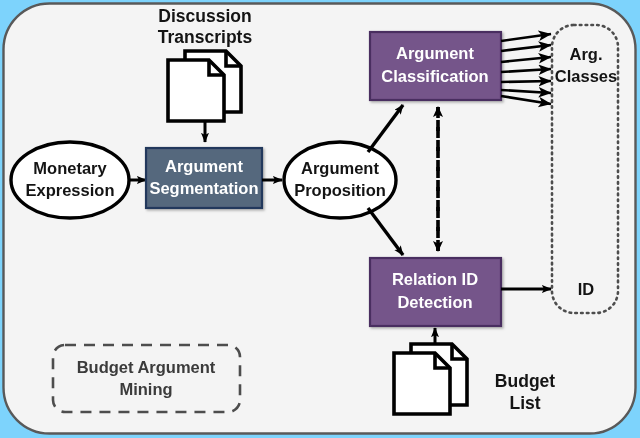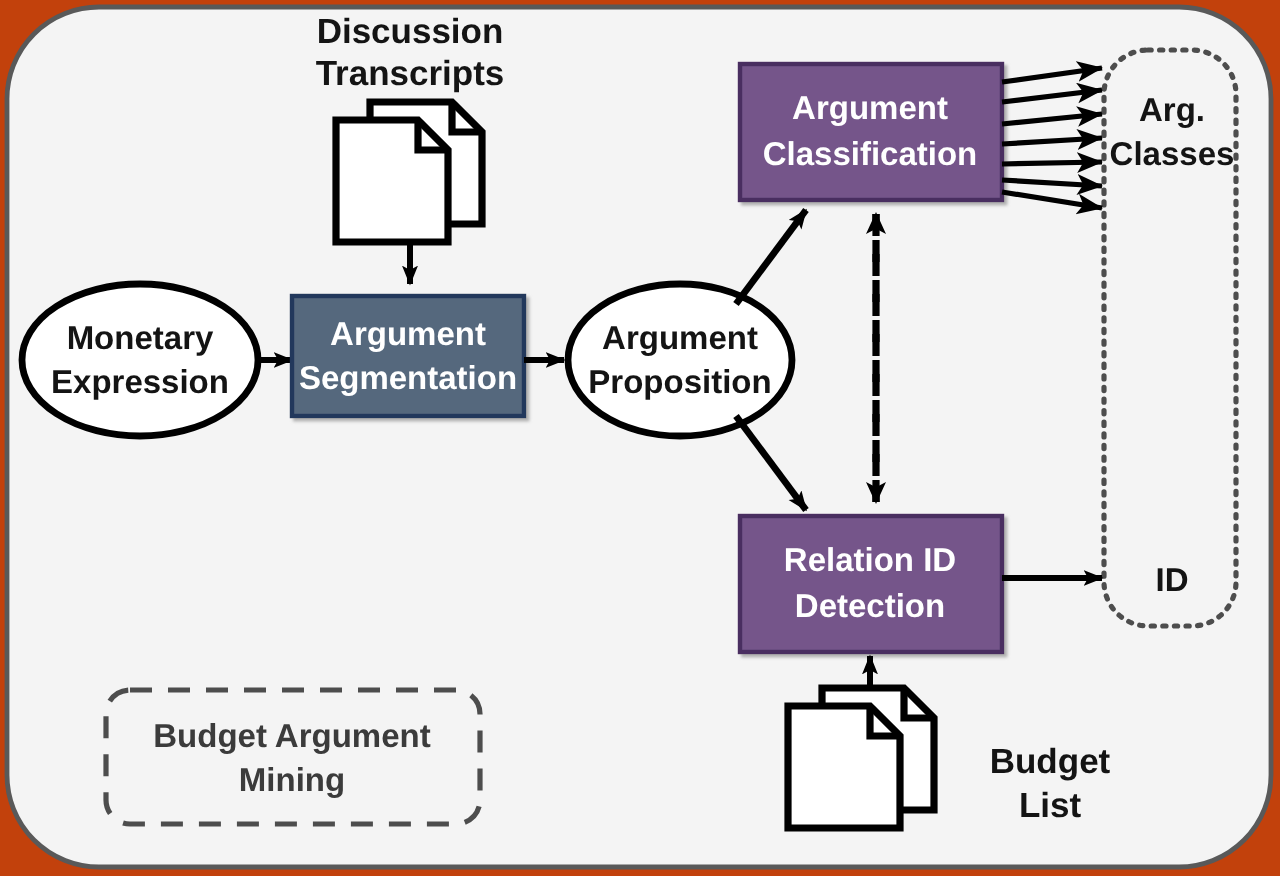--- a/index.html
+++ b/index.html
@@ -4,21 +4,21 @@
 <style>
   html, body {
     margin: 0;
     padding: 0;
     background: #ffffff;
   }
   #stage {
     position: relative;
     width: 640px;
     height: 438px;
-    background: #c2410c;
+    background: #7dd3fc;
     font-family: "Liberation Sans", sans-serif;
     overflow: hidden;
   }
   svg.diagram {
     position: absolute;
     left: 0;
     top: 0;
     width: 640px;
     height: 438px;
   }

